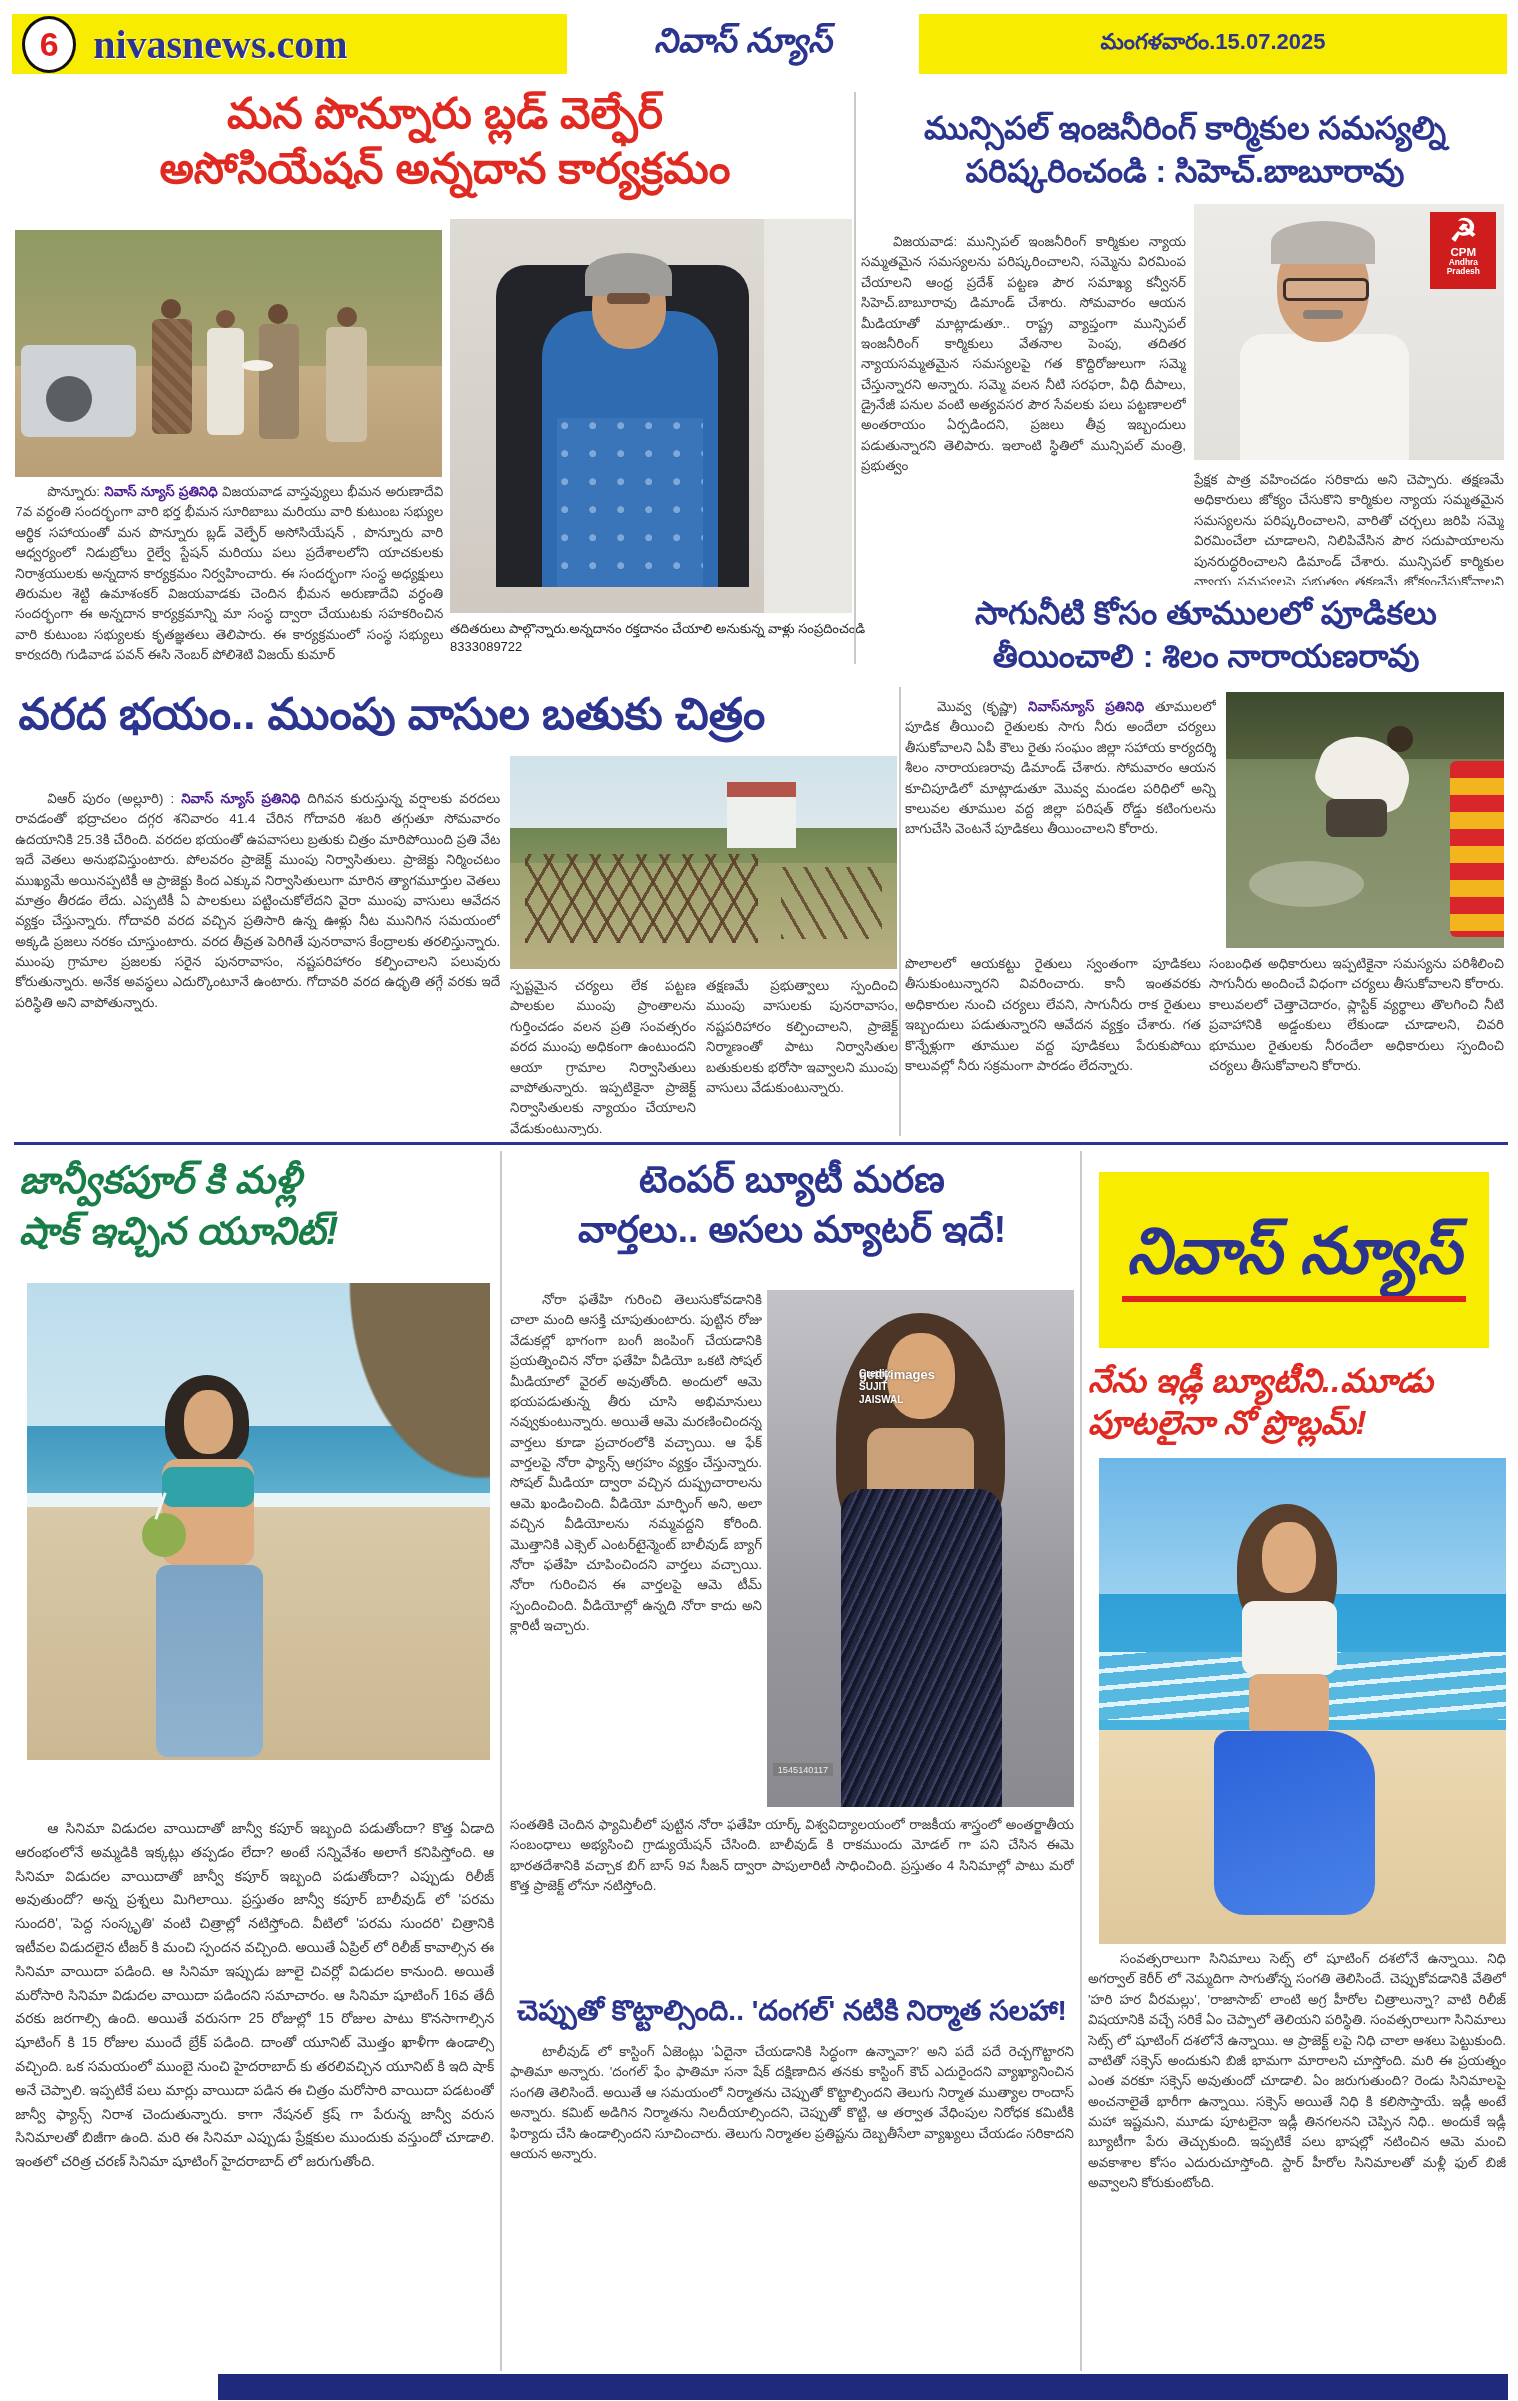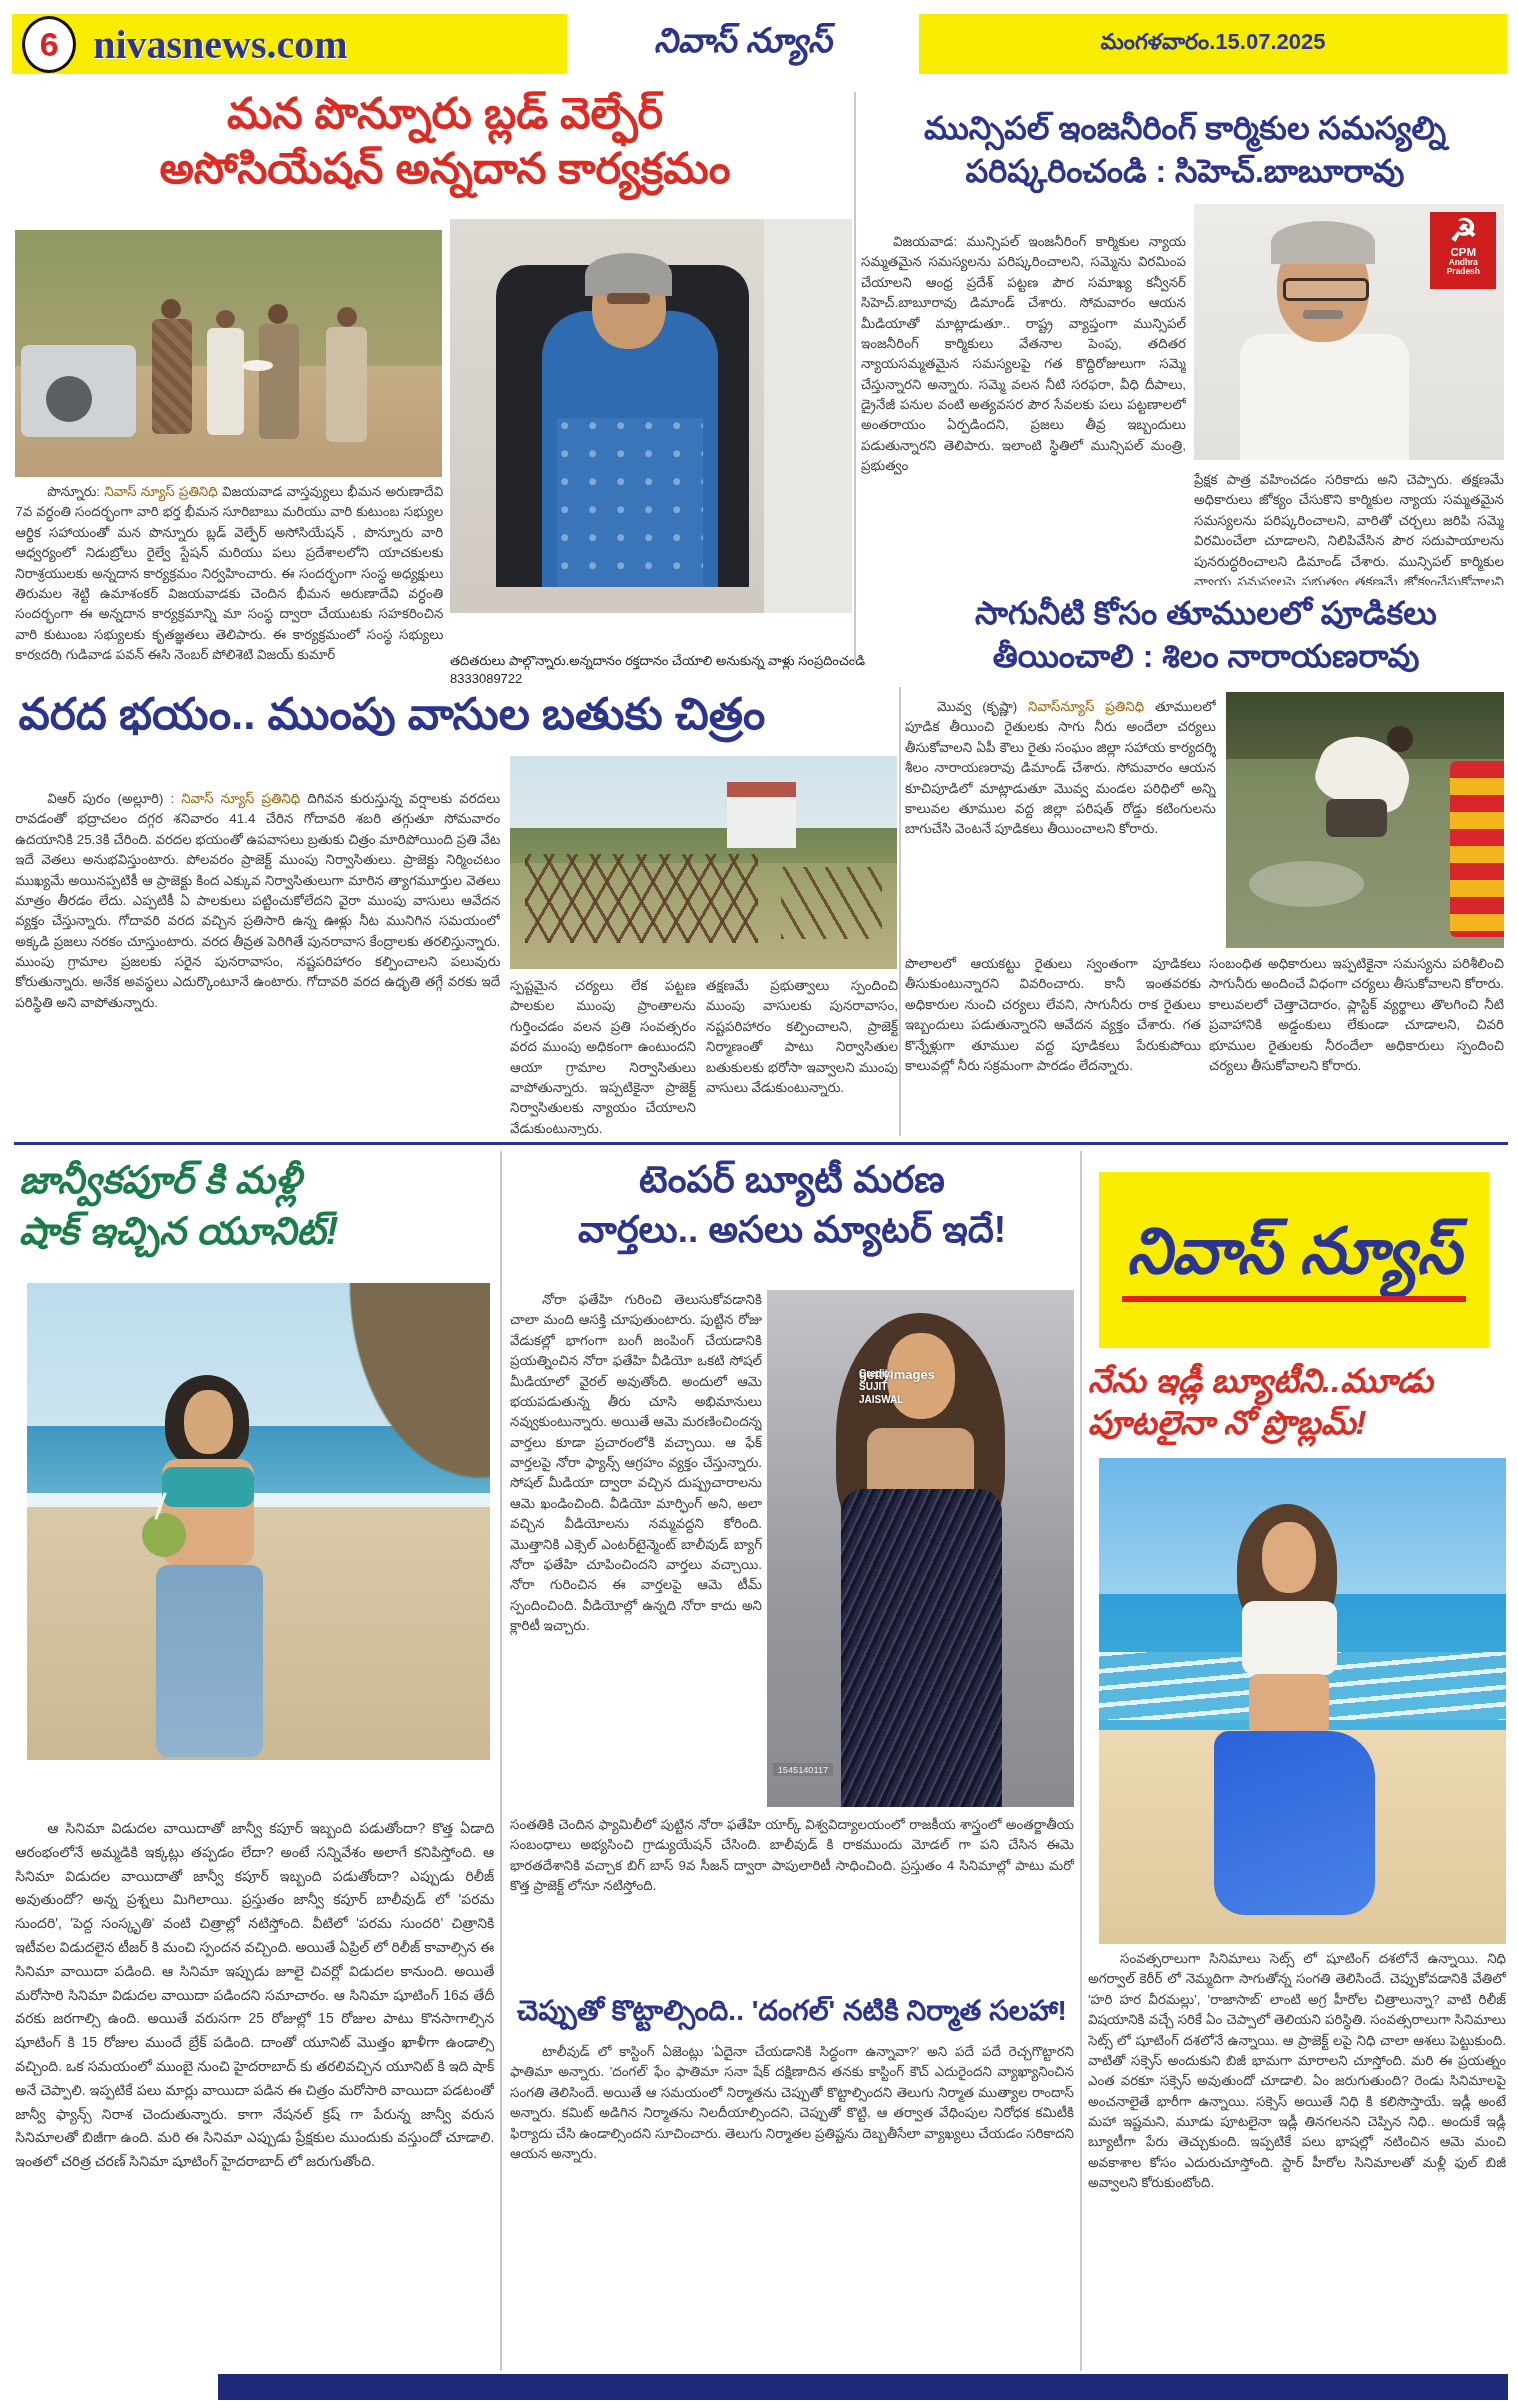--- a/index.html
+++ b/index.html
@@ -18,22 +18,22 @@
              margin-left:17px;text-shadow:0.8px 0.8px 0 #fff;}
   .masthead-te{font-weight:bold;font-size:34px;color:#2b3590;font-style:italic;}
   .date-line{font-weight:bold;font-size:22px;color:#2b3590;}
   
   .h-red{color:#e02a21;font-weight:bold;text-align:center;line-height:1.28;}
   .h-navy{color:#2b3590;font-weight:bold;text-align:center;line-height:1.35;}
   .h-green{color:#187d46;font-weight:bold;text-align:left;line-height:1.35;font-style:italic;}
   
   .body-text{font-size:13.4px;line-height:1.52;text-align:justify;color:#3c3c3c;overflow:hidden;}
   .body-text .indent{display:inline-block;width:32px;}
-  .byline-red{color:#a16207;font-weight:normal;}
-  .caption{font-size:13px;color:#232323;line-height:1.4;margin-top:32px;}
+  .byline-red{color:#4c1d95;font-weight:bold;}
+  .caption{font-size:13px;color:#232323;line-height:1.4;}
   .vrule{background:#c9c9c9;width:1.5px;}
   .hrule-navy{background:#2b3590;height:3.1px;}
   
   .photo{overflow:hidden;background:#d8d4cd;}
   .photo *{position:absolute;}
   
   .logo-box{background:#f8ec00;display:flex;flex-direction:column;align-items:center;justify-content:center;}
   .logo-te{color:#2b3590;font-weight:bold;font-size:64px;font-style:italic;line-height:1.05;}
   .logo-redbar{width:88%;height:5.4px;background:#e01f1f;margin-top:10.7px;}
   .footer-bar{background:#1f2a7c;}

